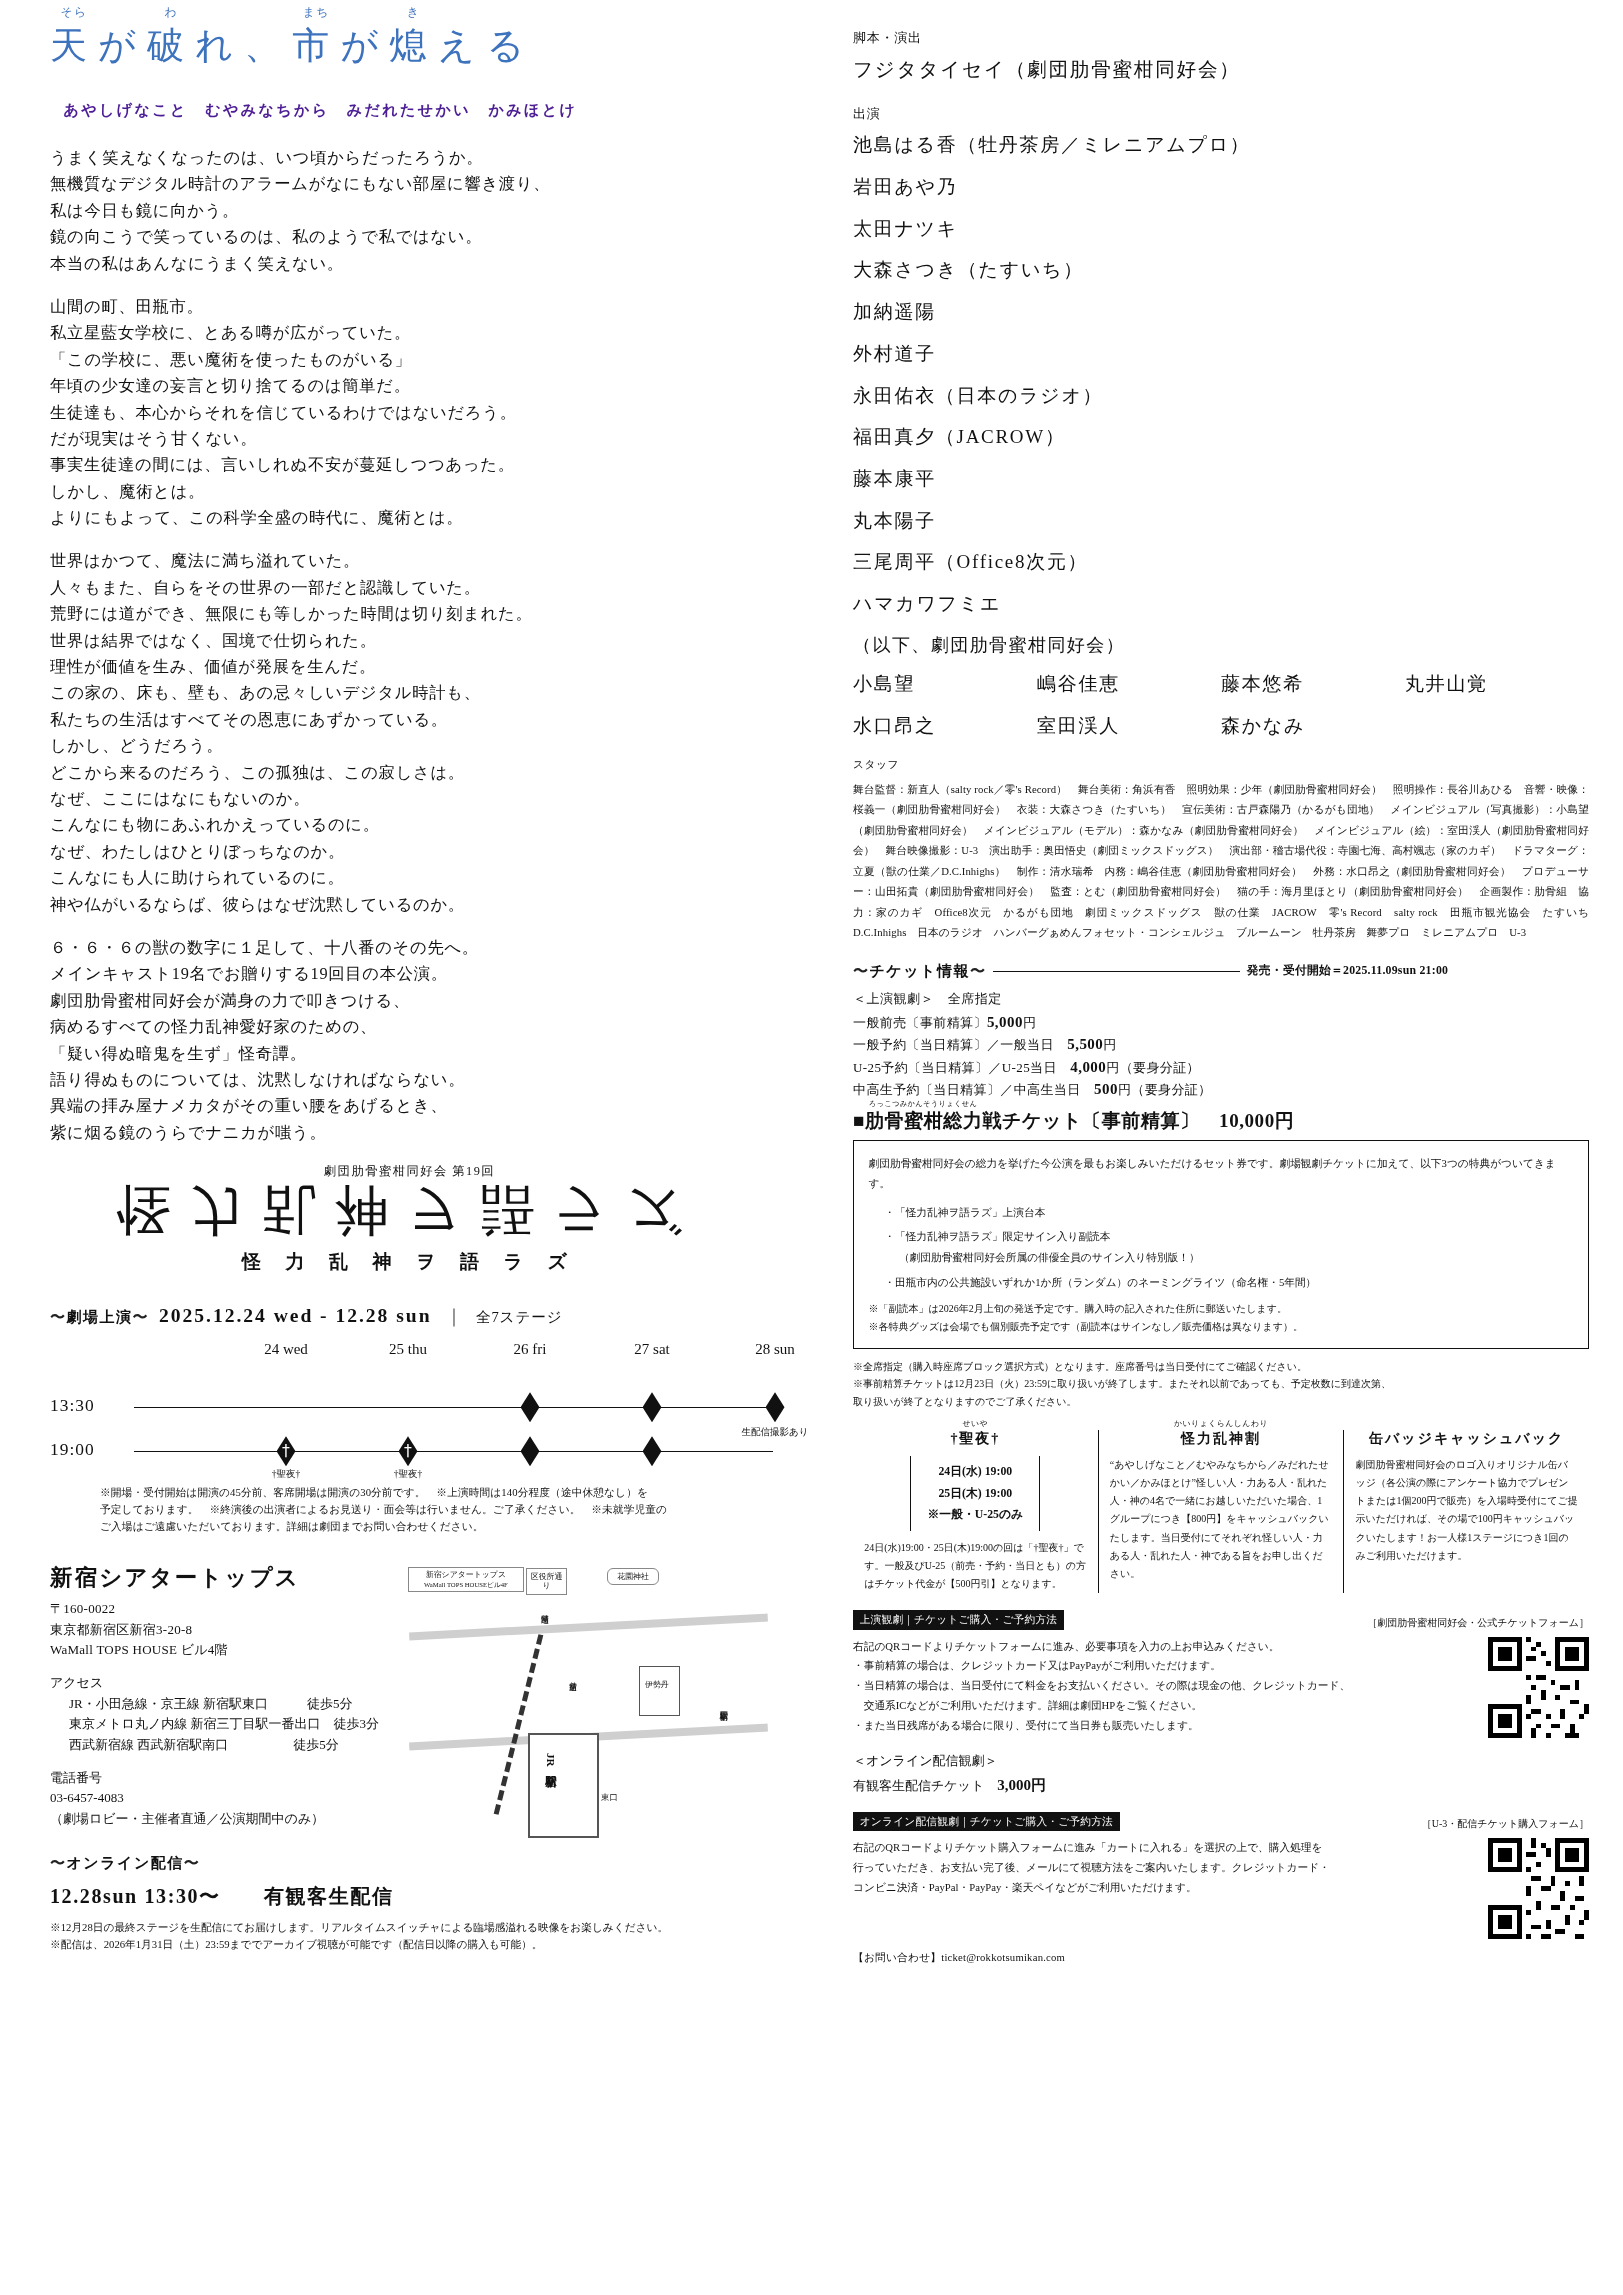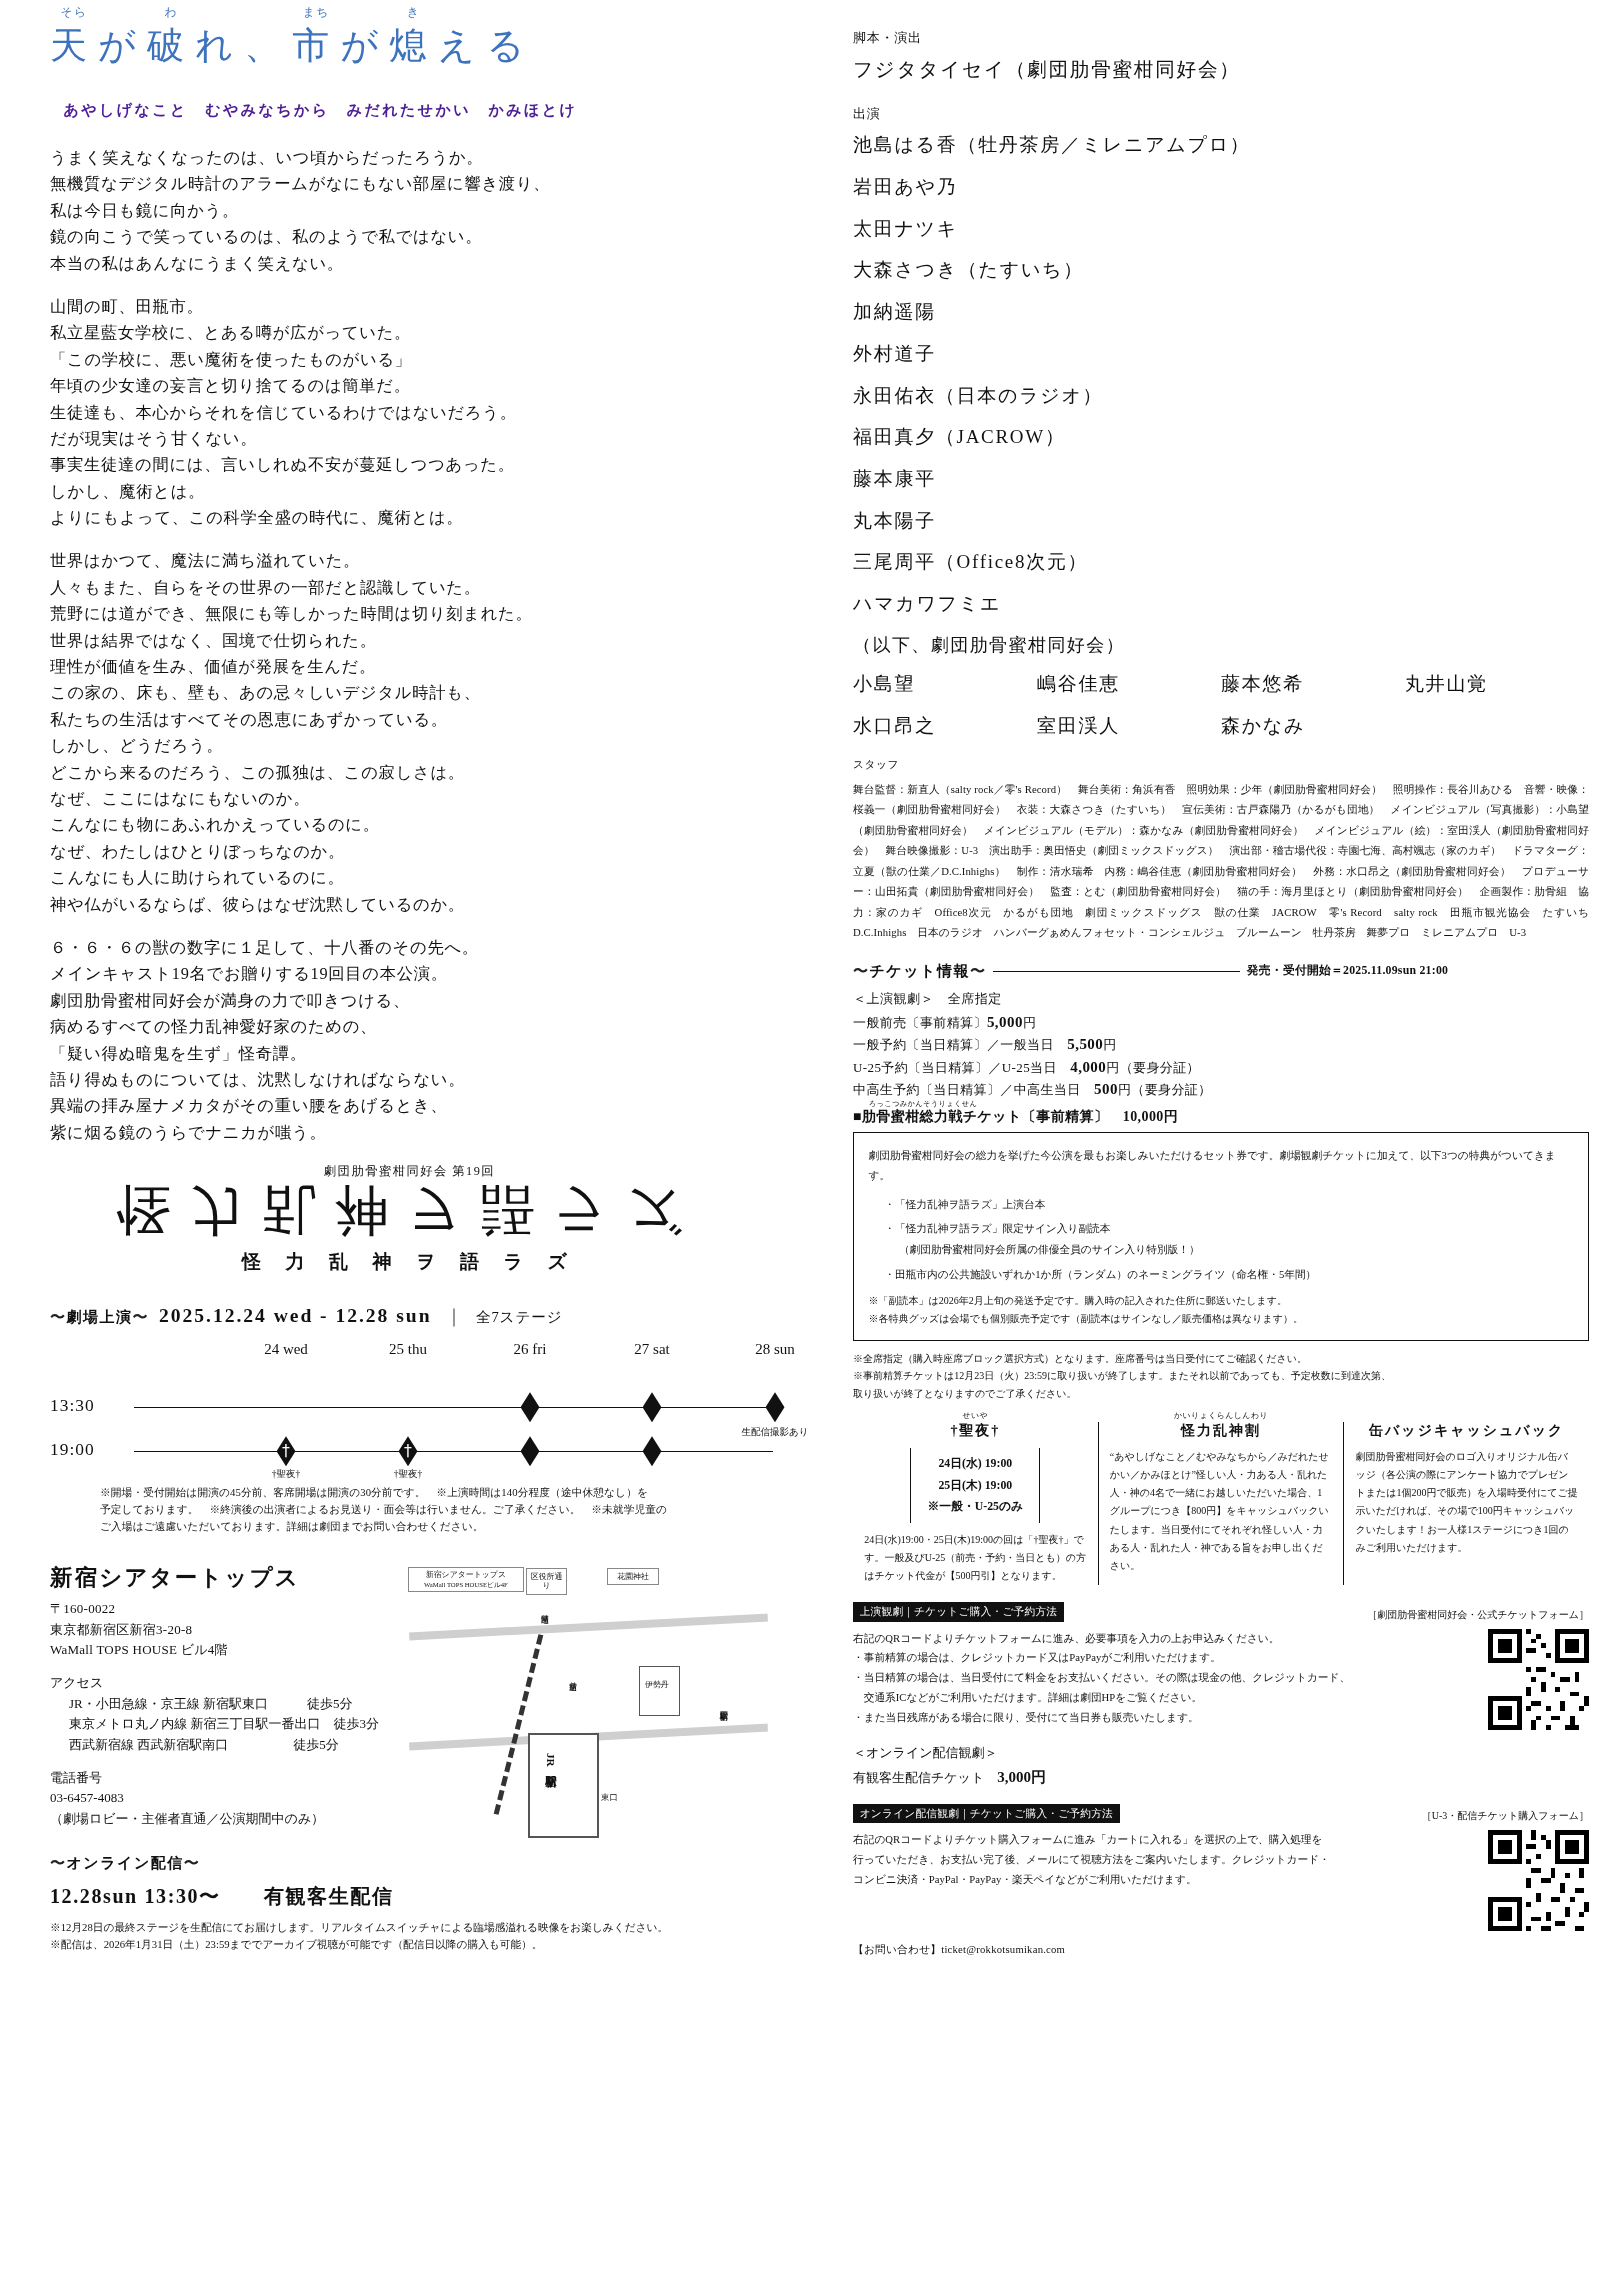--- a/index.html
+++ b/index.html
@@ -120,21 +120,21 @@
   .staff-head{font-size:10.7px;margin:19px 0 6.7px 0;letter-spacing:0.05em;}
   .staff-body{font-size:10.7px;line-height:1.92;letter-spacing:0.01em;text-align:justify;}
 
   
   .tk-head{display:flex;align-items:center;gap:6.7px;margin:19px 0 9px 0;white-space:nowrap;}
   .tk-head .ln{flex:0 0 auto;height:1.1px;background:#111;width:247px;}
   .tk-head .rt{font-size:11.8px;font-weight:bold;letter-spacing:0.02em;}
   .tk-sec{font-size:13px;letter-spacing:0.04em;margin:0 0 5.6px 0;}
   .tk-line{font-size:13px;letter-spacing:0.03em;margin:0 0 4.5px 0;}
   .tk-line b{font-size:15px;letter-spacing:0.03em;}
-  .tk-set{font-size:14px;font-weight:bold;margin:7.9px 0 5.6px 0;letter-spacing:0.03em;}
+  .tk-set{font-size:19px;font-weight:bold;margin:7.9px 0 5.6px 0;letter-spacing:0.03em;}
   .tk-box{border:1.1px solid #111;padding:12.3px 14.6px;font-size:10.7px;line-height:1.9;}
   .tk-box ul{margin:7.9px 0 7.9px 15.7px;padding:0;list-style:none;}
   .tk-box ul li{margin-bottom:4.5px;}
   .tk-box ul li .sub{display:block;padding-left:14.6px;}
   .tk-after{font-size:10px;line-height:1.78;margin-top:9px;}
 
   
   .panels{display:flex;margin-top:19px;border-top:0;}
   .panel{flex:1;padding:0 11.2px;}
   .panel + .panel{border-left:1.1px solid #111;}
@@ -294,21 +294,21 @@
         <div>電話番号</div>
         <div>03-6457-4083</div>
         <div>（劇場ロビー・主催者直通／公演期間中のみ）</div>
       </div>
 
       <div class="map">
         <div class="mbox" style="left:10px;top:2.2px;width:107px;">
           <span>新宿シアタートップス</span><br><span style="font-size:6.7px">WaMall TOPS HOUSEビル4F</span>
         </div>
         <div class="mbox" style="left:128px;top:3.4px;width:37px;padding:2.2px 1.1px;"><span>区役所通り</span></div>
-        <div class="mbox" style="left:209px;top:3.4px;width:48px;padding:2.2px 1.1px;"><span>花園神社</span></div>
+        <div class="mbox" style="left:209px;top:3.4px;width:48px;padding:2.2px 1.1px;border-radius:6px;"><span>花園神社</span></div>
         <div class="road" style="left:11.2px;top:58px;width:359px;height:7.9px;transform:rotate(-3deg);"></div>
         <div class="mlabel" style="left:140px;top:44px;writing-mode:vertical-rl;font-size:7.9px;"><span>靖国通り</span></div>
         <div class="road" style="left:11.2px;top:168px;width:359px;height:7.9px;transform:rotate(-3deg);"></div>
         <div class="mlabel" style="left:168px;top:111px;writing-mode:vertical-rl;font-size:7.9px;"><span>新宿通り</span></div>
         <div class="bld" style="left:241px;top:101px;width:39px;height:48px;"></div>
         <div class="mlabel" style="left:247px;top:114px;font-size:7.9px;"><span>伊勢丹</span></div>
         <div class="dashed" style="left:118px;top:67px;height:185px;transform:rotate(14deg);"></div>
         <div class="bld" style="left:130px;top:168px;width:67px;height:101px;border-width:2.2px;"></div>
         <div class="mlabel" style="left:145px;top:188px;writing-mode:vertical-rl;font-size:11.2px;font-weight:bold;"><span>JR新宿駅</span></div>
         <div class="mlabel" style="left:203px;top:227px;font-size:8.4px;"><span>東口</span></div>

